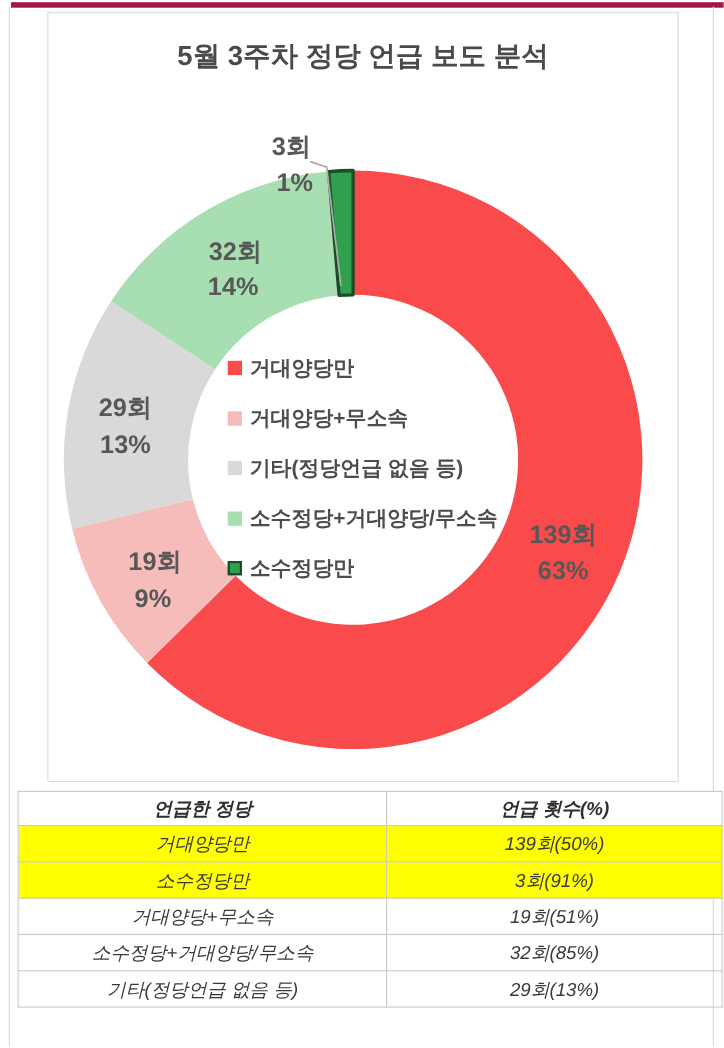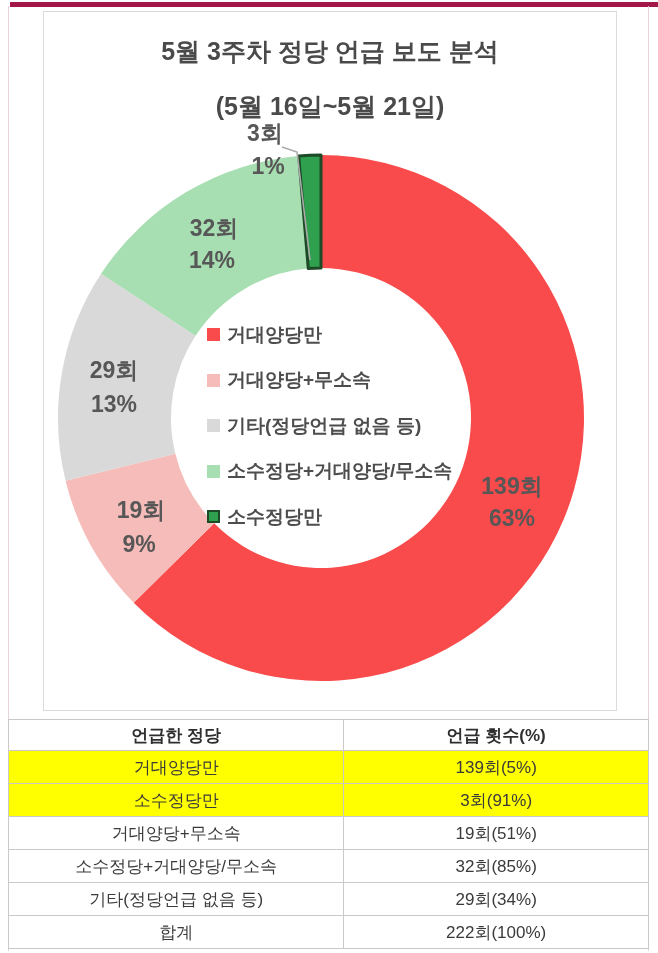--- a/index.html
+++ b/index.html
@@ -20,22 +20,22 @@
 
   .donut-svg { position:absolute; left:0; top:0; width:574px; height:700px; }
 
   .seg-label { font-size:23px; font-weight:700; fill:#575757; }
 
   .legend { position:absolute; left:163px; top:300px; }
   .legend-item { display:flex; align-items:center; height:45.5px; }
   .legend-swatch { width:13px; height:13px; margin-right:7px; flex:0 0 13px; }
   .legend-label { font-size:19px; font-weight:600; color:#4D4D4D; white-space:nowrap; }
 
-  .data-table { position:absolute; left:8px; top:719px; width:641px;
-                border-collapse:collapse; table-layout:fixed; }
+  .data-table { position:absolute; left:16px; top:719px; width:641px;
+                border-collapse:collapse; table-layout:fixed;font-style:italic; }
   .data-table th, .data-table td { border:1px solid #C9C9C9; text-align:center;
                 vertical-align:middle; color:#3A3A3A; font-size:17px; }
   .data-table th { height:31px; font-weight:700; color:#2E2E2E; background:#fff; }
   .data-table td { height:33px; font-weight:400; }
   .col-party { width:52.4%; }
   .col-count { width:47.6%; }
 </style>
 </head>
 <body>
 
@@ -59,21 +59,20 @@
         <text x="70" y="360" text-anchor="middle" dominant-baseline="middle" class="seg-label">29회</text>
         <text x="70" y="394" text-anchor="middle" dominant-baseline="middle" class="seg-label">13%</text>
         <text x="170" y="218" text-anchor="middle" dominant-baseline="middle" class="seg-label">32회</text>
         <text x="168" y="250" text-anchor="middle" dominant-baseline="middle" class="seg-label">14%</text>
         <text x="221" y="123" text-anchor="middle" dominant-baseline="middle" class="seg-label">3회</text>
         <text x="224" y="156" text-anchor="middle" dominant-baseline="middle" class="seg-label">1%</text>
       </svg>
 
     <div class="chart-title">
       <div>5월 3주차 정당 언급 보도 분석</div>
-      <div>(5월 16일~5월 21일)</div>
     </div>
 
     <div class="legend" id="legend">
         <div class="legend-item">
           <span class="legend-swatch" style="background: rgb(249, 75, 75);"></span>
           <span class="legend-label">거대양당만</span>
         </div>
         <div class="legend-item">
           <span class="legend-swatch" style="background: rgb(246, 188, 185);"></span>
           <span class="legend-label">거대양당+무소속</span>
@@ -100,38 +99,34 @@
       </colgroup>
     <thead>
       <tr>
         <th>언급한 정당</th>
         <th>언급 횟수(%)</th>
       </tr>
     </thead>
     <tbody id="table-body">
         <tr style="background: rgb(255, 255, 0);">
           <td>거대양당만</td>
-          <td>139회(5%)</td>
+          <td>139회(50%)</td>
         </tr>
         <tr style="background: rgb(255, 255, 0);">
           <td>소수정당만</td>
           <td>3회(91%)</td>
         </tr>
         <tr>
           <td>거대양당+무소속</td>
           <td>19회(51%)</td>
         </tr>
         <tr>
           <td>소수정당+거대양당/무소속</td>
           <td>32회(85%)</td>
         </tr>
         <tr>
           <td>기타(정당언급 없음 등)</td>
-          <td>29회(34%)</td>
-        </tr>
-        <tr>
-          <td>합계</td>
-          <td>222회(100%)</td>
+          <td>29회(13%)</td>
         </tr>
       </tbody>
   </table>
 
 </div>
 
 </body></html>

